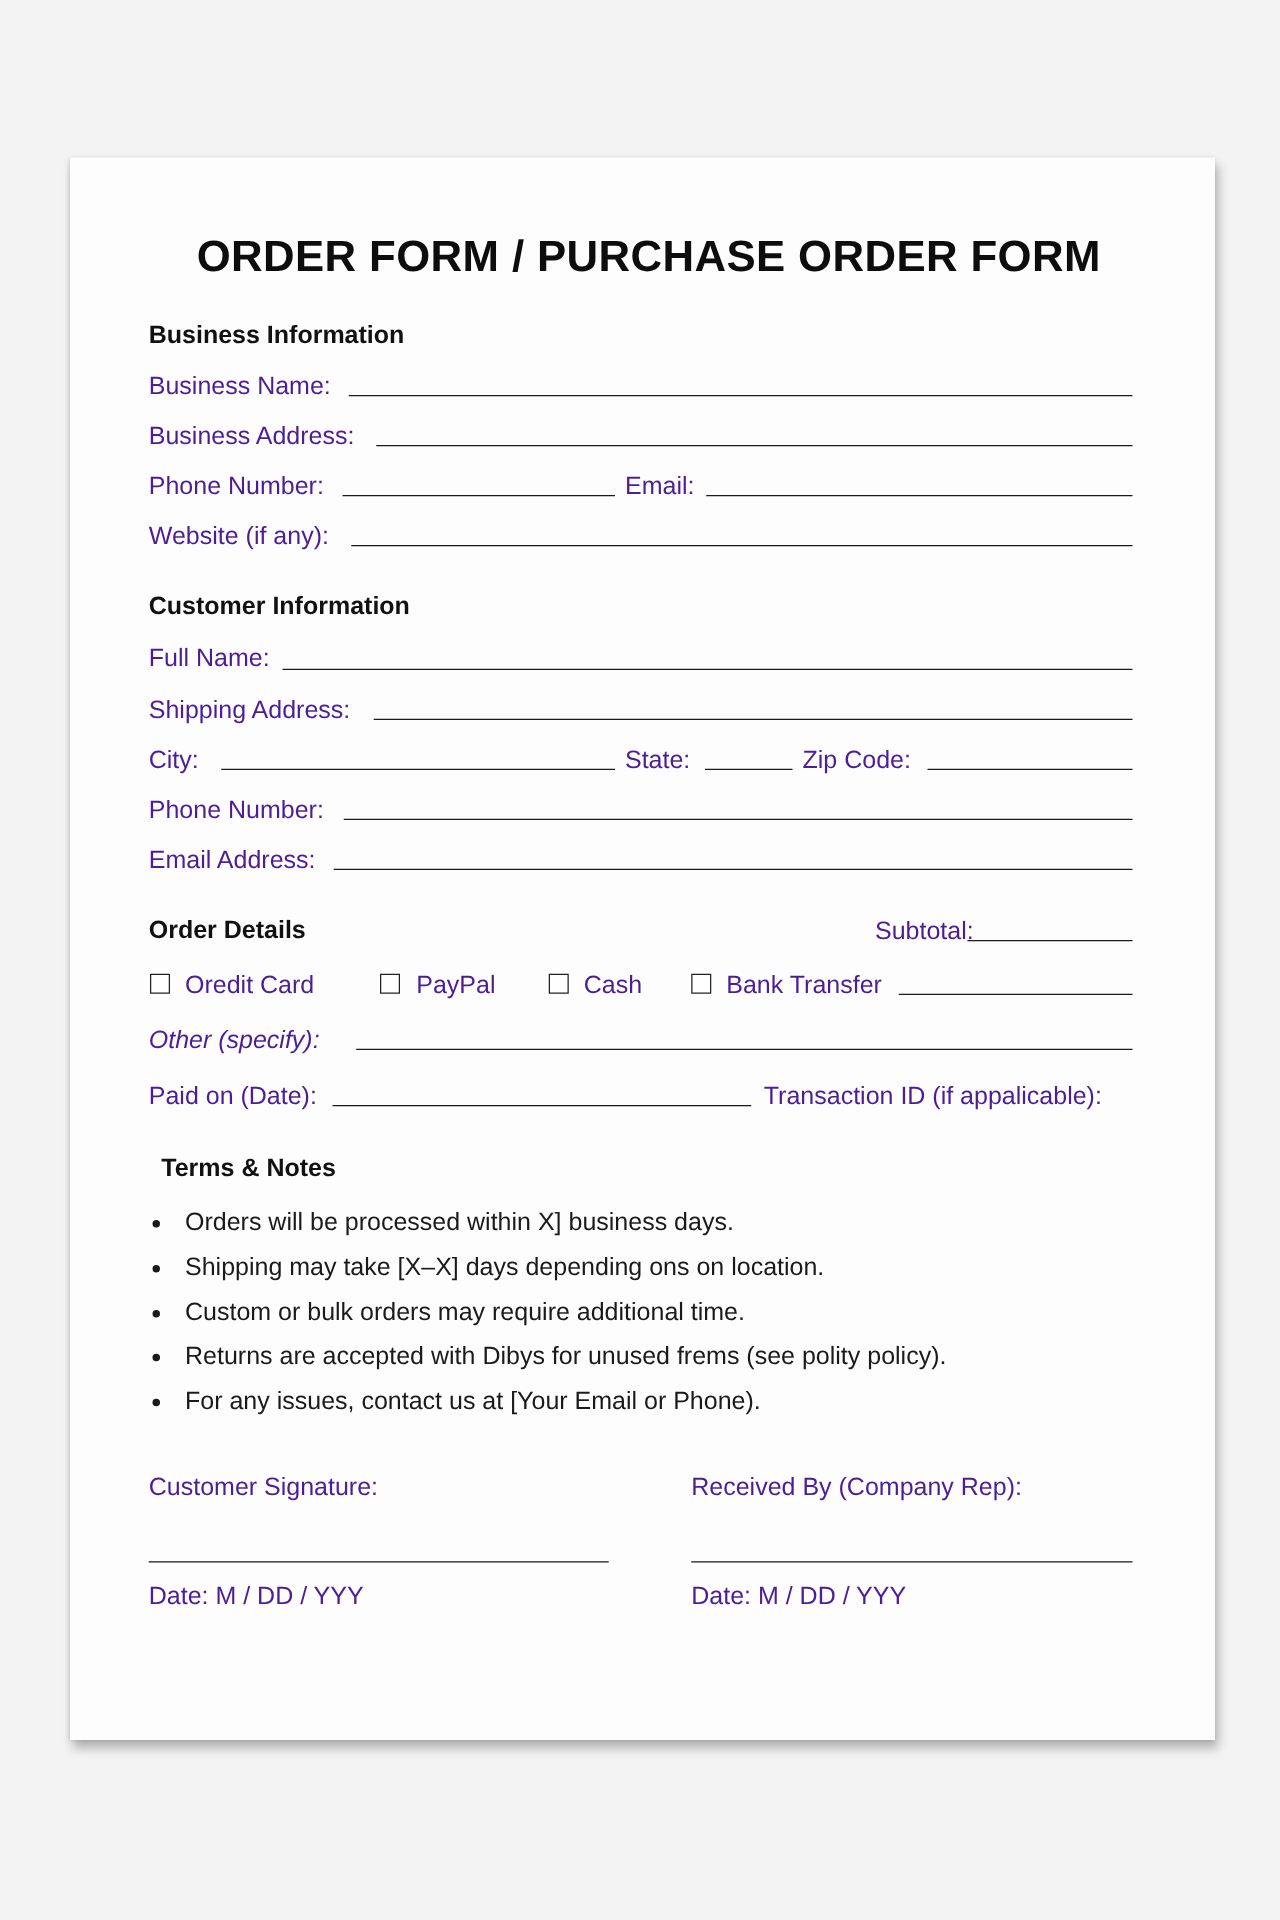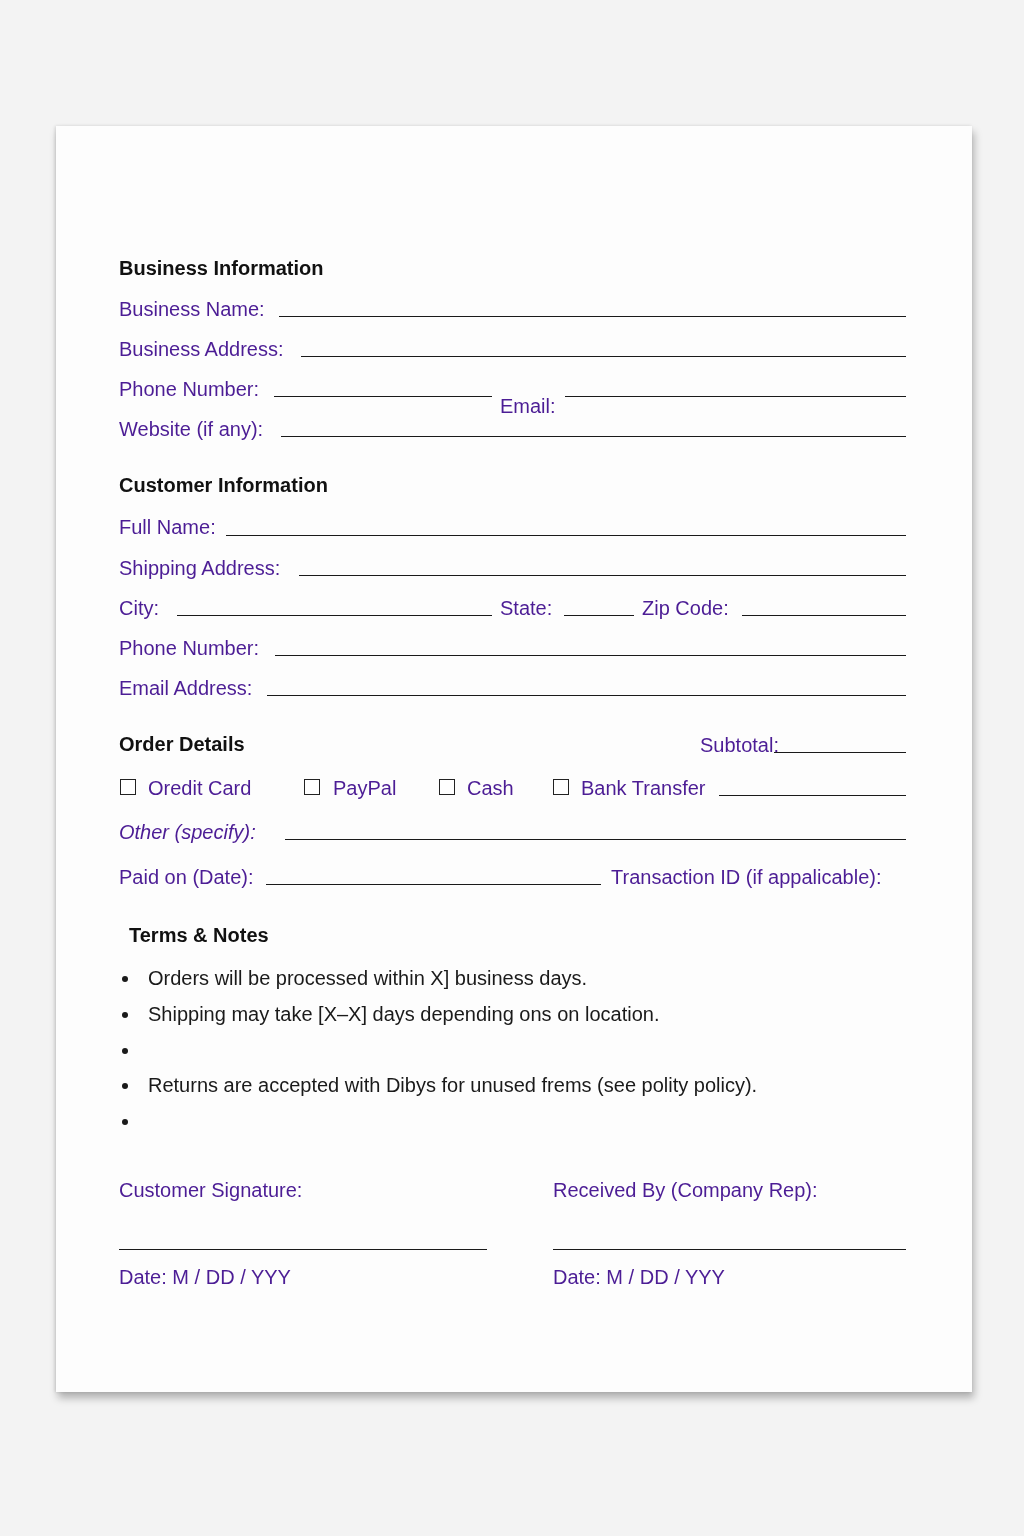--- a/index.html
+++ b/index.html
@@ -61,36 +61,37 @@
       width: 6px; height: 6px; border-radius: 50%;
       background: #1a1a1a;
     }
     .term { font-size: 20px; color: #1a1a1a; }
   </style>
 </head>
 <body>
 
 <div class="paper">
 
+  <div class="abs title">ORDER FORM / PURCHASE ORDER FORM</div>
 
   <div class="abs section-heading" style="left:63px; top:131px;">Business Information</div>
 
   <div class="abs label" style="left:63px; top:172px;">Business Name:</div>
   <div class="line" style="left:223px; width:627px; top:190px;"></div>
   <input class="field-input" style="left: 223px; width: 627px; top: 167px;" value="">
 
   <div class="abs label" style="left:63px; top:212px;">Business Address:</div>
   <div class="line" style="left:245px; width:605px; top:230px;"></div>
   <input class="field-input" style="left: 245px; width: 605px; top: 207px;" value="">
 
   <div class="abs label" style="left:63px; top:252px;">Phone Number:</div>
   <div class="line" style="left:218px; width:218px; top:270px;"></div>
   <input class="field-input" style="left: 218px; width: 218px; top: 247px;" value="">
 
-  <div class="abs label" style="left:444px; top:269px;text-align:center;">Email:</div>
+  <div class="abs label" style="left:444px; top:252px;text-align:center;">Email:</div>
   <div class="line" style="left:509px; width:341px; top:270px;"></div>
   <input class="field-input" style="left: 509px; width: 341px; top: 247px;" value="">
 
   <div class="abs label" style="left:63px; top:292px;">Website (if any):</div>
   <div class="line" style="left:225px; width:625px; top:310px;"></div>
   <input class="field-input" style="left: 225px; width: 625px; top: 287px;" value="">
 
   <div class="abs section-heading" style="left:63px; top:348px;">Customer Information</div>
 
   <div class="abs label" style="left:63px; top:390px;">Full Name:</div>
@@ -153,25 +154,27 @@
 
   <div class="abs section-heading" style="left:73px; top:798px;">Terms &amp; Notes</div>
 
   <div class="bullet" style="left:66px; top:850px;"></div>
   <div class="abs term" style="left:92px; top:841px;">Orders will be processed within X] business days.</div>
 
   <div class="bullet" style="left:66px; top:886px;"></div>
   <div class="abs term" style="left:92px; top:877px;">Shipping may take [X–X] days depending ons on location.</div>
 
   <div class="bullet" style="left:66px; top:922px;"></div>
+  <div class="abs term" style="left:92px; top:913px;">Custom or bulk orders may require additional time.</div>
 
   <div class="bullet" style="left:66px; top:957px;"></div>
   <div class="abs term" style="left:92px; top:948px;">Returns are accepted with Dibys for unused frems (see polity policy).</div>
 
   <div class="bullet" style="left:66px; top:993px;"></div>
+  <div class="abs term" style="left:92px; top:984px;">For any issues, contact us at [Your Email or Phone).</div>
 
   <div class="abs label" style="left:63px; top:1053px;">Customer Signature:</div>
   <div class="line" style="left:63px; width:368px; top:1123px;"></div>
   <input class="field-input" style="left: 63px; width: 368px; top: 1094px; height: 28px;">
   <div class="abs label" style="left:63px; top:1140px;">Date: M / DD / YYY</div>
 
   <div class="abs label" style="left:497px; top:1053px;">Received By (Company Rep):</div>
   <div class="line" style="left:497px; width:353px; top:1123px;"></div>
   <input class="field-input" style="left: 497px; width: 353px; top: 1094px; height: 28px;">
   <div class="abs label" style="left:497px; top:1140px;">Date: M / DD / YYY</div>

